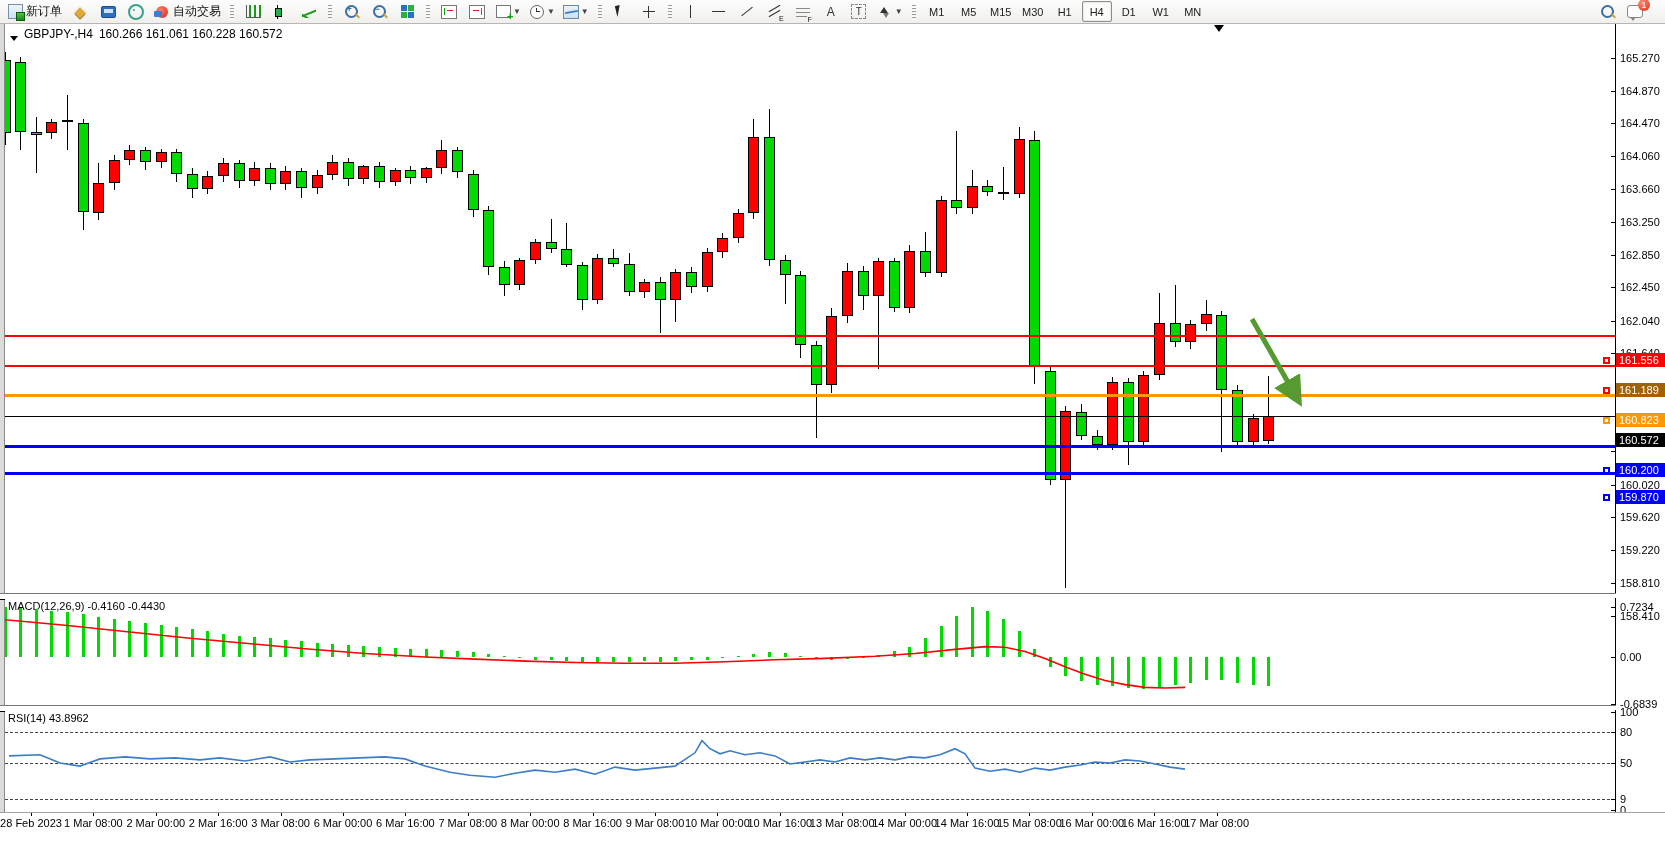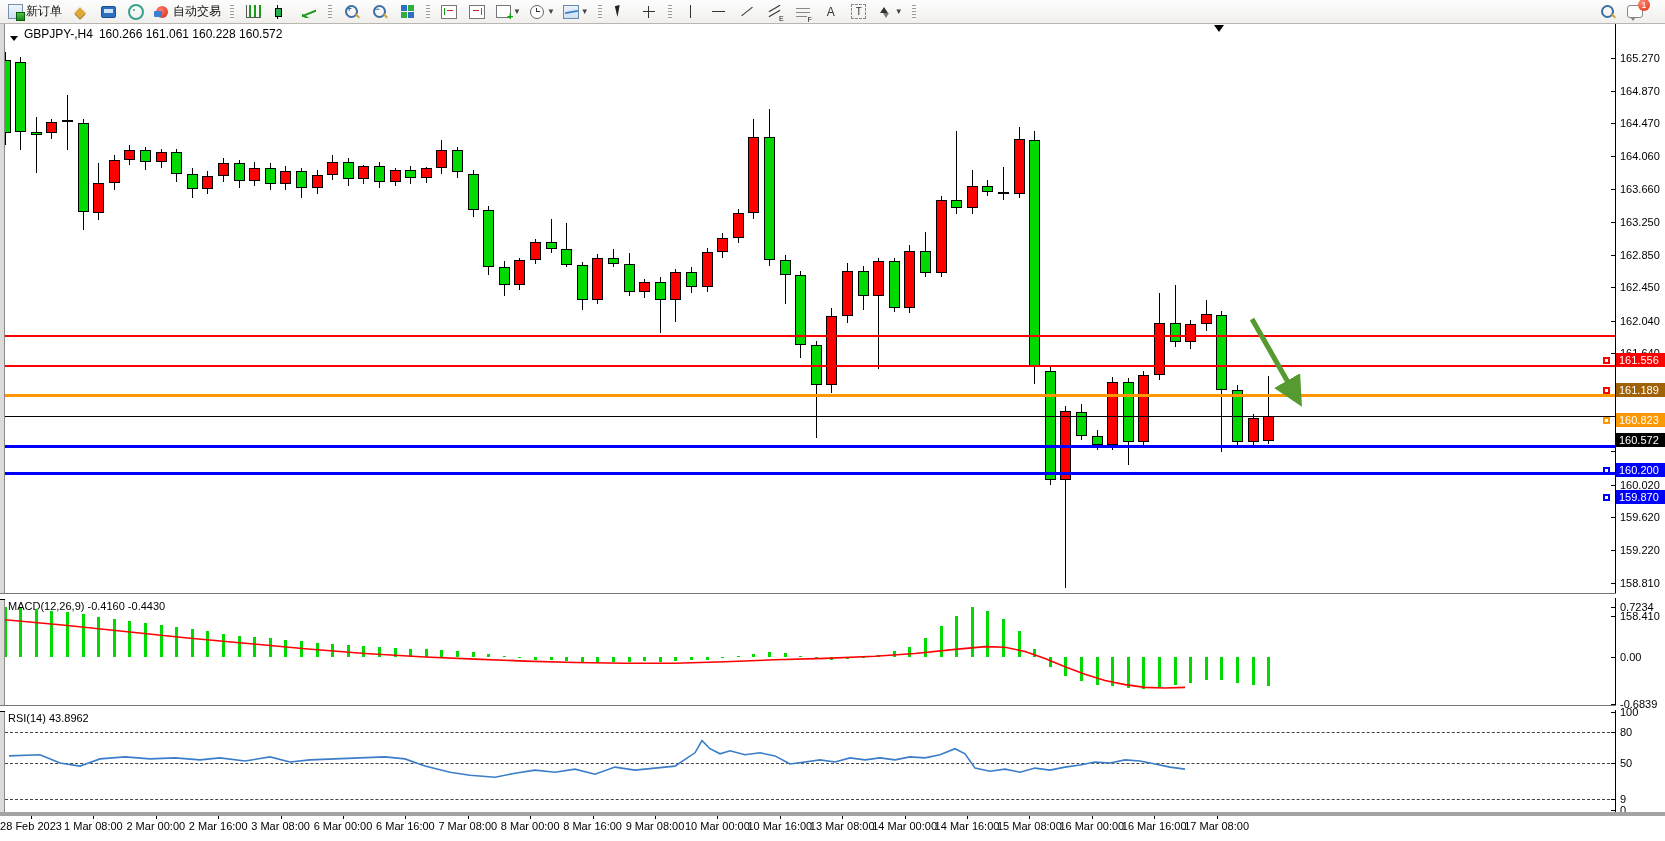--- a/index.html
+++ b/index.html
@@ -96,21 +96,21 @@
   .conn{position:absolute;width:7px;height:7px;box-sizing:border-box;border:2px solid;background:#fff;transform:translate(0,-3px);}
   .titlebox{position:absolute;left:5px;top:3px;font-size:12px;color:#000;display:flex;align-items:flex-end;gap:6px;}
   .tri-dn{width:0;height:0;border-left:4px solid transparent;border-right:4px solid transparent;border-top:5px solid #000;}
   .shift-marker{position:absolute;top:1px;width:0;height:0;border-left:5px solid transparent;border-right:5px solid transparent;border-top:7px solid #000;}
   .hline{position:absolute;left:0;width:1610px;}
   .candle-wick{position:absolute;width:1px;background:#000;}
   .candle-body{position:absolute;box-sizing:border-box;border:1px solid #000;}
   .macd-bar{position:absolute;width:3px;}
   .ind-label{position:absolute;left:3px;top:2px;font-size:11px;color:#000;white-space:nowrap;}
   .dash-line{position:absolute;left:0;width:1610px;border-top:1px dashed #444;}
-  .dates{position:absolute;left:0;top:788px;width:1665px;height:19px;font-size:11px;color:#000;border-top:4px solid #a3a3a3;background:#fff;}
+  .dates{position:absolute;left:0;top:788px;width:1665px;height:19px;font-size:11px;color:#000;border-top:1px solid #a3a3a3;background:#fff;}
   .dlabel{position:absolute;top:4px;transform:translateX(-50%);white-space:nowrap;}
   .dtick{position:absolute;top:0;width:1px;height:3px;background:#000;}
   svg{position:absolute;left:0;top:0;overflow:visible;}
 </style>
 </head>
 <body>
 
 <div class="toolbar">
   <div class="tgroup">
     <span class="tbtn">
@@ -262,20 +262,31 @@
         <span class="i-textT">T</span>
       </span>
     <span class="tbtn">
         <span class="icon16">
           <span class="i-arrows"></span>
         </span>
         <span class="caret">▼</span>
       </span>
   </div>
   <span class="grip"></span>
+  <div class="tgroup" id="tf-group">
+      <span class="tbtn tf-btn">M1</span>
+      <span class="tbtn tf-btn">M5</span>
+      <span class="tbtn tf-btn">M15</span>
+      <span class="tbtn tf-btn">M30</span>
+      <span class="tbtn tf-btn">H1</span>
+      <span class="tbtn tf-btn pressed">H4</span>
+      <span class="tbtn tf-btn">D1</span>
+      <span class="tbtn tf-btn">W1</span>
+      <span class="tbtn tf-btn">MN</span>
+    </div>
   <div style="flex:1"></div>
   <div class="tgroup" style="margin-right:8px;">
     <span class="tbtn">
         <span class="icon16">
           <span class="mag"></span>
         </span>
       </span>
     <span class="tbtn" style="margin-right:6px;">
       <span class="icon16">
           <span class="i-chat"></span>

